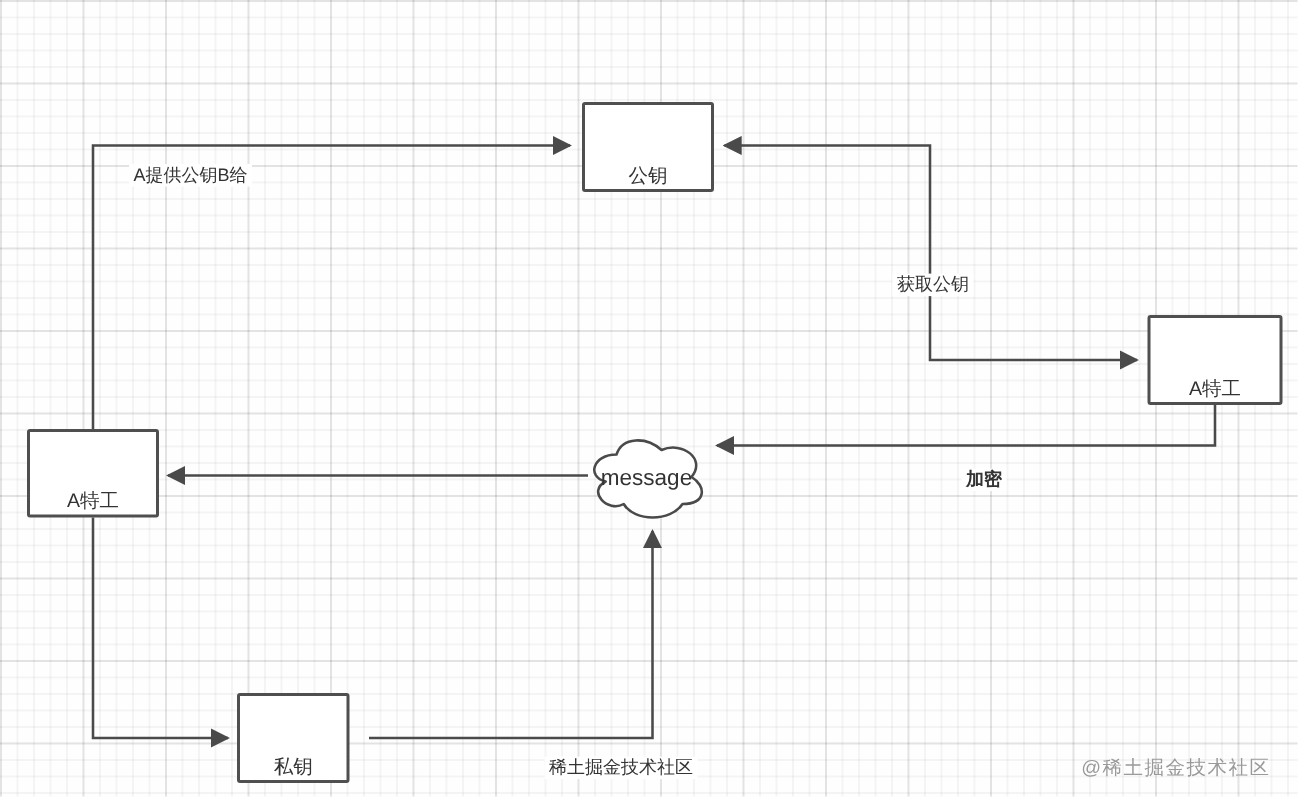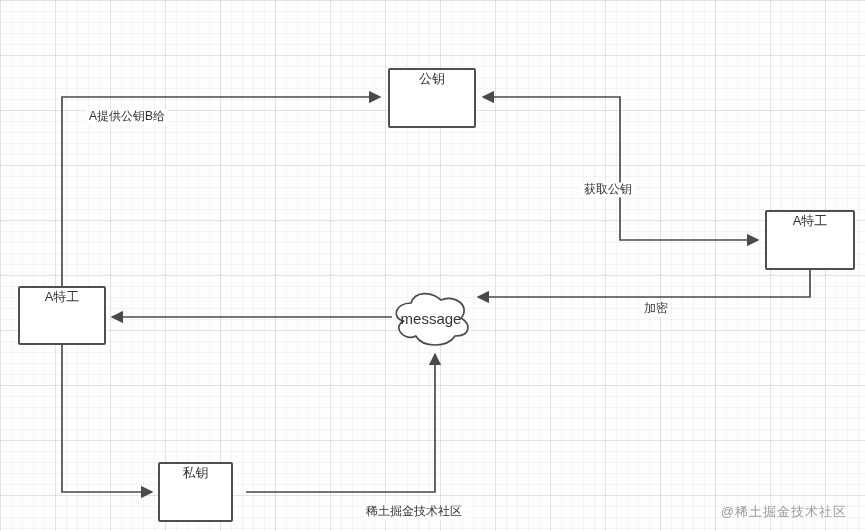--- a/index.html
+++ b/index.html
@@ -36,21 +36,21 @@
     stroke-width: 1.7;
     stroke-linejoin: round;
   }
   .node {
     position: absolute;
     box-sizing: border-box;
     background: #ffffff;
     border: 2px solid #4f4f4f;
     border-radius: 2px;
     display: flex;
-    align-items: flex-start;
+    align-items: flex-end;
     justify-content: center;
   }
   .node-label {
     font-size: 13px;
     color: #333333;
     white-space: nowrap;
   }
   .cloud-label {
     position: absolute;
     left: 391px; top: 288px;
@@ -129,21 +129,21 @@
   </div>
 
   <div class="node" style="left:158px; top:462px; width:75px; height:60px;">
     <span class="node-label">私钥</span>
   </div>
 
   <div class="cloud-label">message</div>
 
   <div class="edge-label" style="left:127px; top:97px;">A提供公钥B给</div>
 
-  <div class="edge-label" style="left:608px; top:170px;">获取公钥</div>
+  <div class="edge-label" style="left:622px; top:170px;">获取公钥</div>
 
-  <div class="edge-label" style="left:656px; top:289px;">加密</div>
+  <div class="edge-label" style="left:656px; top:300px;font-weight:bold;">加密</div>
 
   <div class="edge-label" style="left:414px; top:492px;">稀土掘金技术社区</div>
 
   <div class="watermark">@稀土掘金技术社区</div>
 
 </div>
 
 </body></html>

